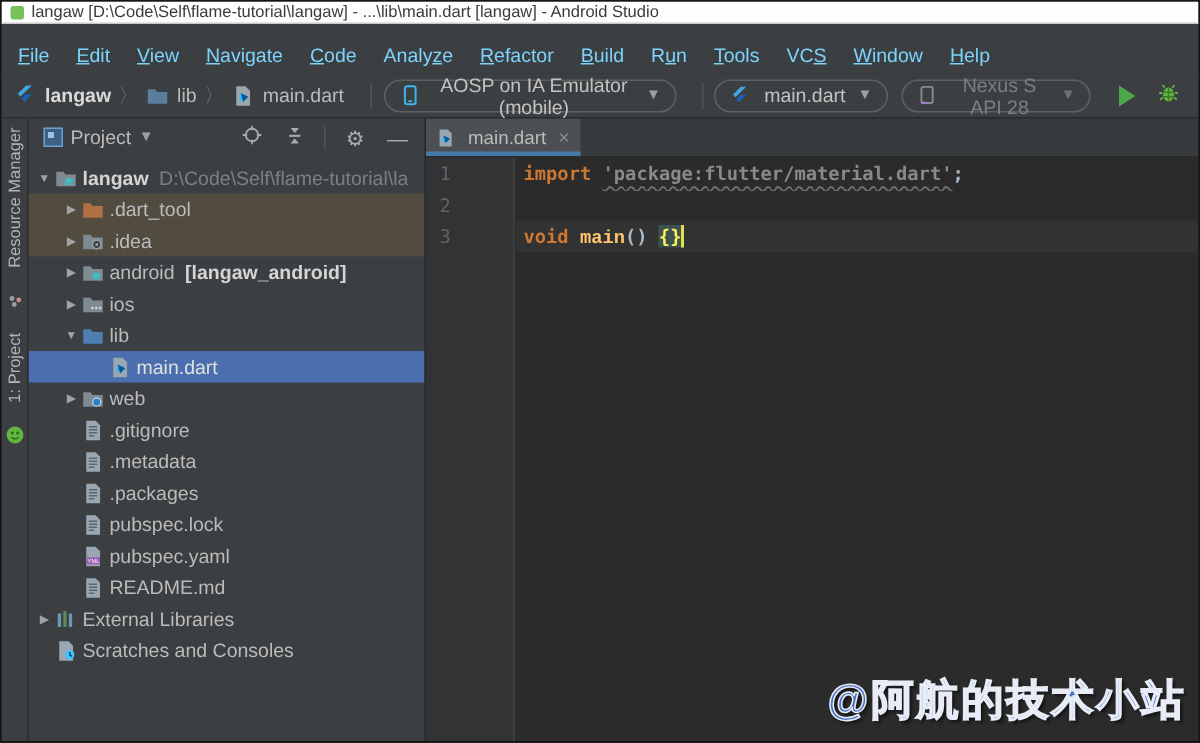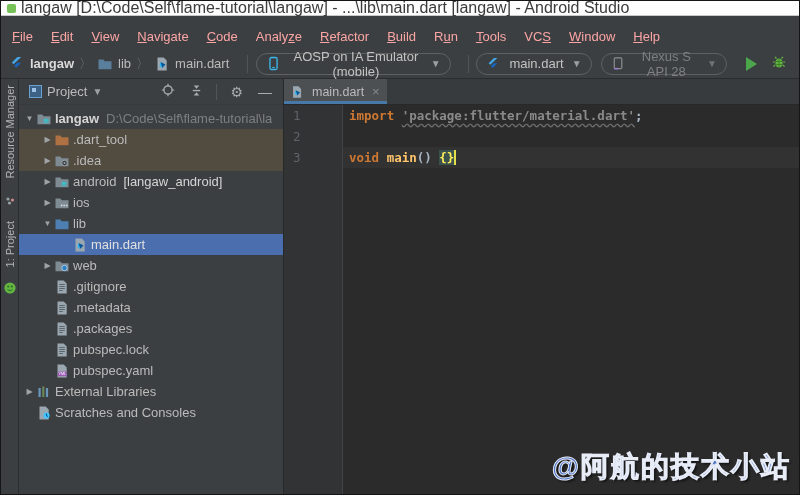--- a/index.html
+++ b/index.html
@@ -5,24 +5,24 @@
   html,body{margin:0;padding:0;background:#1e1e1e;}
   *{box-sizing:border-box;}
   .window{
     width:800px;height:495px;position:relative;overflow:hidden;
     font-family:"Liberation Sans",sans-serif;background:var(--editor_bg,#2b2b2b);
     border:1px solid #151515;
   }
   
   .title-bar{height:15px;background:#fdfdfd;display:flex;align-items:center;padding:0 6px;border-bottom:1px solid #c9c9c9;}
   .as-logo{width:9px;height:9px;border-radius:2px;background:#77c159;margin-right:5px;flex:0 0 auto;}
-  .title-text{font-size:16px;color:#3b3b3b;white-space:nowrap;overflow:hidden;}
+  .title-text{font-size:11px;color:#3b3b3b;white-space:nowrap;overflow:hidden;}
   
   .menu-bar{height:33px;background:var(--panel_bg,#3c3f41);display:flex;align-items:flex-end;padding:0 2px 3px 2px;}
-  .menu-item{color:#fca5a5;font-size:13px;padding:2px 9px;cursor:default;}
+  .menu-item{color:#7dd3fc;font-size:13px;padding:2px 9px;cursor:default;}
   .menu-item .mn{text-decoration:underline;}
   
   .toolbar{height:30px;background:var(--panel_bg,#3c3f41);display:flex;align-items:center;padding:0 8px;border-bottom:1px solid #2a2c2e;}
   .breadcrumbs{display:flex;align-items:center;gap:5px;margin-right:10px;}
   .crumb{display:flex;align-items:center;gap:4px;color:#bbbbbb;font-size:13px;}
   .crumb.first-label{font-weight:bold;color:#dadada;}
   .crumb-sep{color:#6f7577;font-size:13px;}
   .tb-sep{width:1px;height:18px;background:#515557;margin:0 8px;}
   .dd{display:flex;align-items:center;gap:6px;height:22px;border:1px solid #5e6162;border-radius:13px;
       background:transparent;color:#c3c3c3;font-size:13px;padding:0 9px;font-family:inherit;margin-right:9px;}
@@ -47,35 +47,35 @@
   .ph-sep{width:1px;height:16px;background:#515557;margin:0 3px;}
   .tree{flex:1;overflow:hidden;padding-top:3px;}
   .tree-row{height:21px;display:flex;align-items:center;font-size:13px;color:#bbbbbb;white-space:nowrap;cursor:default;}
   .tree-row.selected{background:var(--selection_blue,#4b6eaf);color:#e0e0e0;}
   .tree-row.tint{background:var(--excluded_row_tint,#514b40);}
   .tr-arrow{width:13px;flex:0 0 auto;font-size:8px;color:#a0a3a6;text-align:center;}
   .tr-icon{width:17px;flex:0 0 auto;display:inline-flex;align-items:center;}
   .tr-label{margin-left:2px;}
   .tr-label.b{font-weight:bold;color:#d5d5d5;}
   .tr-suffix{color:#7d8082;margin-left:7px;overflow:hidden;}
-  .tr-suffix.b{font-weight:normal;color:#d5d5d5;}
+  .tr-suffix.b{font-weight:bold;color:#d5d5d5;}
   
   .editor{flex:1;display:flex;flex-direction:column;position:relative;background:var(--editor_bg,#2b2b2b);overflow:hidden;}
   .tab-bar{height:26px;background:#383b3d;display:flex;align-items:stretch;border-bottom:1px solid #262829;flex:0 0 auto;}
   .tab{display:flex;align-items:center;gap:5px;background:#4c5052;padding:0 7px 0 6px;font-size:12.5px;color:#bbbbbb;position:relative;}
   .tab::after{content:"";position:absolute;left:0;right:0;bottom:0;height:3px;background:var(--tab_underline,#4878a8);}
   .tab .close{color:#868b8d;font-size:13px;margin-left:3px;}
   .code-area{flex:1;position:relative;font-family:"DejaVu Sans Mono","Liberation Mono",monospace;font-size:12.5px;font-weight:600;}
   .gutter-bg{position:absolute;left:0;top:0;bottom:0;width:59px;background:#313335;border-right:1px solid #404447;}
   .code-line{display:flex;height:21px;line-height:21px;position:relative;}
   .ln{width:59px;flex:0 0 auto;padding-left:9px;color:#606366;font-weight:normal;position:relative;}
   .src{flex:1;padding-left:6px;white-space:pre;color:#a9b7c6;}
   .src.cur{background:#323232;}
   .tk-kw{color:var(--keyword_orange,#cc7832);}
-  .tk-fn{color:var(--function_yellow,#ffc66b);}
+  .tk-fn{color:var(--function_yellow,#ffc66b);font-family:Liberation Mono, monospace;}
   .tk-pl{color:#a9b7c6;}
   .tk-stru{color:var(--unused_string_gray,#8a8a8a);text-decoration:underline;text-decoration-style:wavy;text-decoration-color:#6e6e6e;text-underline-offset:3px;text-align:right;}
   .tk-brace{color:#ffef58;background:#3b514d;border-right:2px solid #e3df4a;}
   .watermark{position:absolute;right:8px;bottom:10px;font-size:28px;font-weight:bold;letter-spacing:2px;
     color:var(--watermark_blue,#4a70c8);-webkit-text-stroke:1px #e8ecf7;text-shadow:2px 2px 2px #141414;}
 </style>
 </head>
 <body>
 
 <div class="window">
@@ -359,20 +359,30 @@
             <span class="tr-arrow"></span>
             <span class="tr-icon">
               <svg width="16" height="16" viewBox="0 0 16 16">
                 <path d="M3.5 1.5h6.2l3 3v10H3.5z" fill="#9aa7b0"></path>
                 <rect x="4" y="8.6" width="8.6" height="4.6" fill="#9b59b6"></rect>
                 <text x="8.3" y="12.3" font-size="3.8" fill="#fff" text-anchor="middle" font-family="sans-serif">YML</text>
               </svg>
             </span>
             <span class="tr-label">pubspec.yaml</span>
           </div>
+          <div class="tree-row" style="padding-left: 22px;">
+            <span class="tr-arrow"></span>
+            <span class="tr-icon">
+              <svg width="16" height="16" viewBox="0 0 16 16">
+                <path d="M3.5 1.5h6.2l3 3v10H3.5z" fill="#9aa7b0"></path>
+                <path d="M5.2 5.5h5.6M5.2 7.5h5.6M5.2 9.5h5.6M5.2 11.5h3.6" stroke="#5c676d" stroke-width="1"></path>
+              </svg>
+            </span>
+            <span class="tr-label">README.md</span>
+          </div>
           <div class="tree-row" style="padding-left: 4px;">
             <span class="tr-arrow">▶</span>
             <span class="tr-icon">
               <svg width="16" height="16" viewBox="0 0 16 16">
                 <rect x="2.5" y="4" width="2.2" height="9" fill="#6897bb"></rect>
                 <rect x="6.2" y="2.5" width="2.2" height="10.5" fill="#6a8759"></rect>
                 <rect x="9.9" y="4" width="2.2" height="9" fill="#6897bb"></rect>
               </svg>
             </span>
             <span class="tr-label">External Libraries</span>

